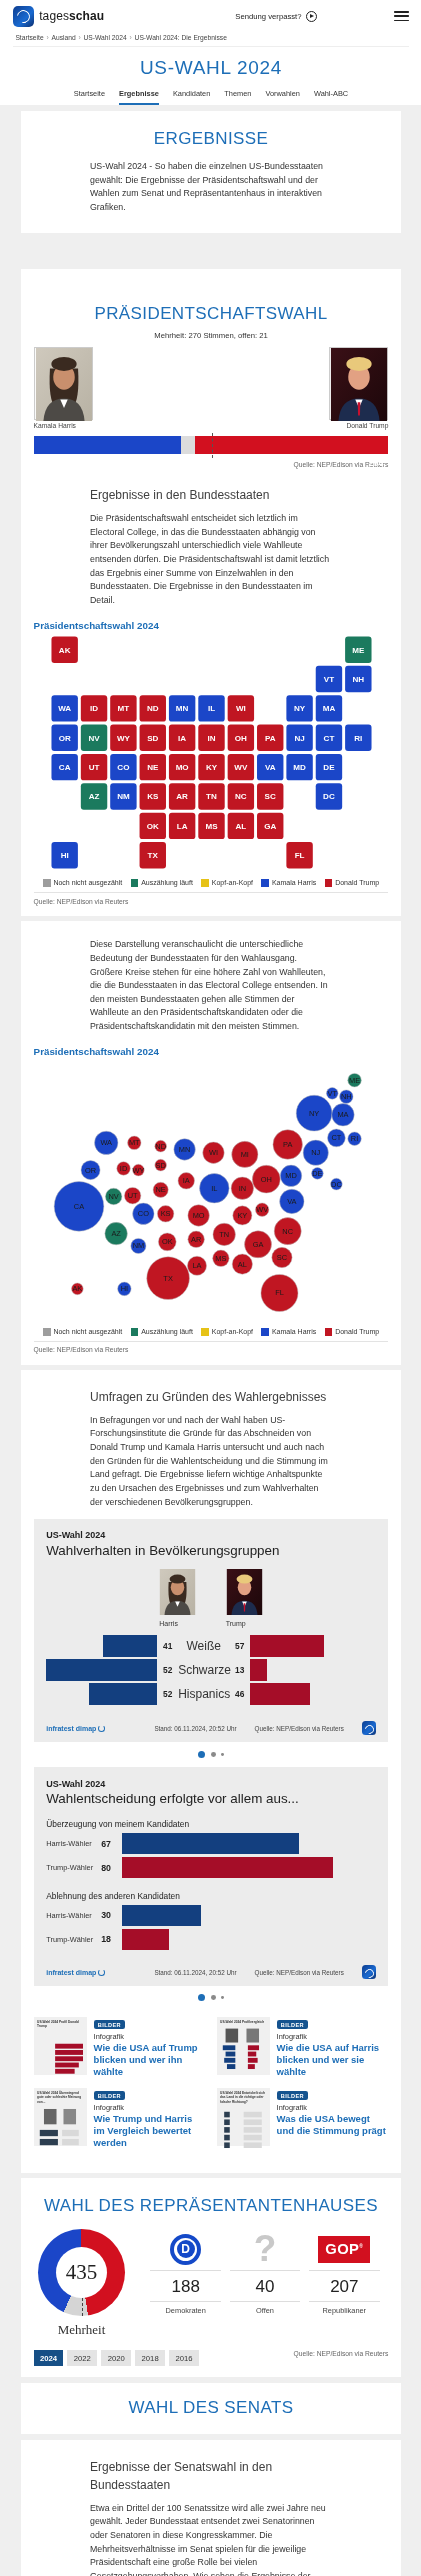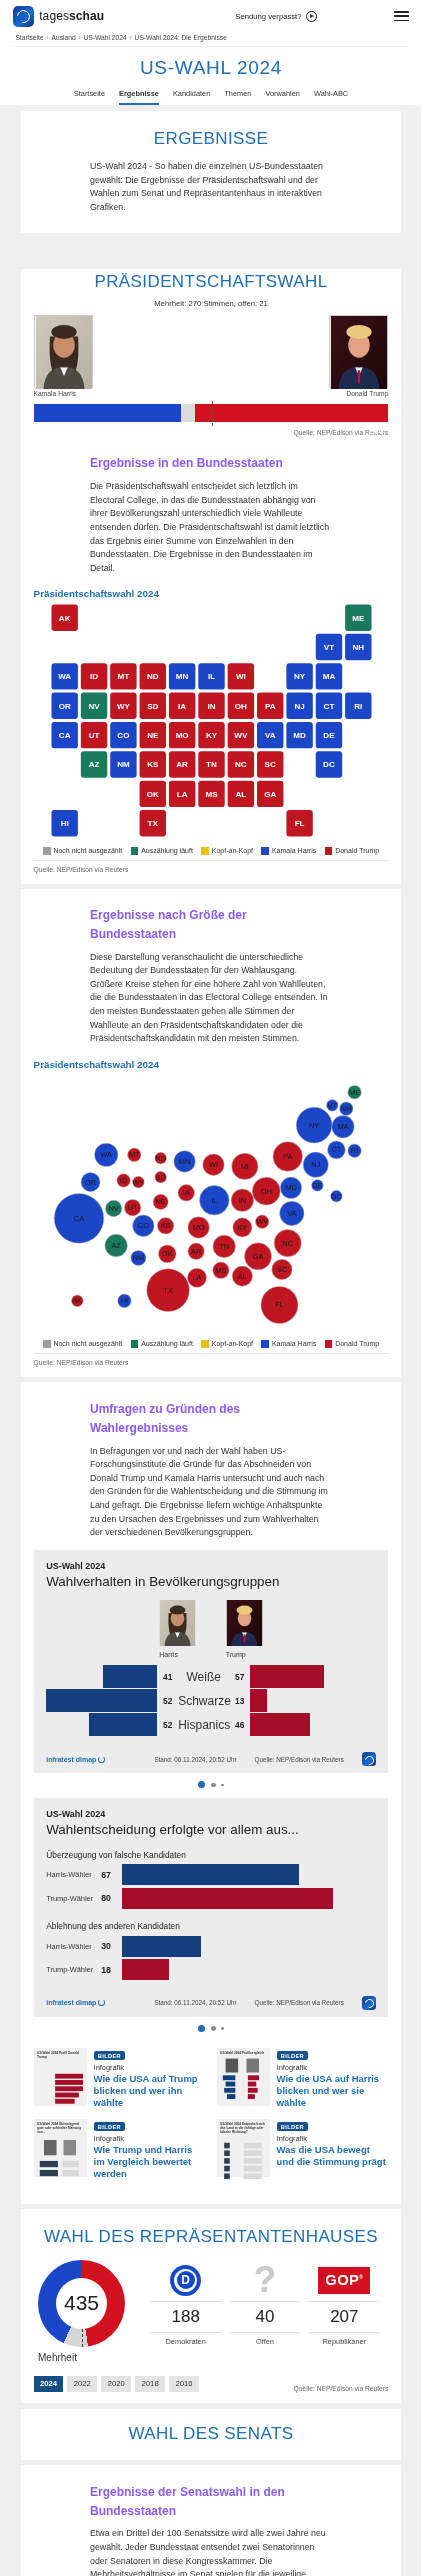--- a/index.html
+++ b/index.html
@@ -28,21 +28,21 @@
   .breadcrumb .sep { color:#999; margin:0 2.8px; }
   
   .hero { background:#fff; padding:9.8px 0 0 0; margin-bottom:5.6px; }
   .hero-title { text-align:center; color:#1d6eb7; font-size:19px; font-weight:400; letter-spacing:0.7px; }
   .tabs { display:flex; justify-content:center; gap:14px; margin-top:9.8px; padding-bottom:0; }
   .tab { font-size:7.4px; color:#333; padding-bottom:5.6px; cursor:pointer; border-bottom:2.1px solid transparent; }
   .tab.active { font-weight:700; border-bottom-color:#1d6eb7; }
   
   .section-title { text-align:center; color:#1d6eb7; font-size:17px; font-weight:400; letter-spacing:0.4px; }
   .text-col { width:242px; margin:0 auto; font-size:8.8px; line-height:1.55; color:#333; }
-  .sub-heading { color:#8b5cf6; font-size:12px; font-weight:700; margin-bottom:7px; }
+  .sub-heading { color:#404040; font-size:12px; font-weight:400; margin-bottom:7px; }
   .chart-label { color:#1d6eb7; font-size:9.8px; font-weight:700; margin:12.6px 0 4.2px 0; }
   .source { font-size:6.7px; color:#666; }
   .divider { border-top:0.7px solid #e3e3e3; margin:5.6px 0 4.2px 0; }
   
   .pres-sub { text-align:center; font-size:7.7px; color:#333; margin-top:7px; }
   .pres-row { display:flex; justify-content:space-between; padding:7px 12.6px 0 12.6px; }
   .cand { width:59px; }
   .cand .photo { width:59px; height:73px; border:0.7px solid #ccc; display:block; }
   .cand .cap { font-size:6.7px; color:#444; margin-top:2.8px; }
   .cand.right .cap { text-align:right; }
@@ -96,39 +96,39 @@
   .teaser-grid { display:grid; grid-template-columns:1fr 1fr; gap:9.8px 11.2px; padding:12.6px; }
   .teaser { display:flex; gap:7px; cursor:pointer; }
   .thumb { width:53px; height:58px; background:#f0f0f0; flex:none; padding:3.5px; }
   .thumb .tcap { font-size:3.2px; color:#333; font-weight:700; line-height:1.3; margin-bottom:2.1px; }
   .badge { display:inline-block; background:#15538f; color:#fff; font-size:5.6px; font-weight:700;
     padding:1.4px 4.2px; border-radius:2.1px; letter-spacing:0.4px; }
   .teaser .kick { font-size:7.4px; color:#333; margin:2.8px 0 1.4px 0; }
   .teaser .ttl { font-size:9.5px; font-weight:700; color:#1d6eb7; line-height:1.25; }
   
   .house-row { display:flex; align-items:flex-start; padding:12.6px 17px 0 17px; gap:21px; }
-  .donut-box { text-align:left; }
+  .donut-box { text-align:center;font-family:Liberation Serif, serif; }
   .donut { width:87px; height:87px; border-radius:50%; position:relative; margin:0 auto; }
   .donut-hole { position:absolute; left:18px; top:18px; width:51px; height:51px; border-radius:50%;
     background:#fff; display:flex; align-items:center; justify-content:center; font-size:21px; color:#222; }
   .donut-tick { position:absolute; left:50%; bottom:0; height:18px; border-left:1.4px dashed #444; }
-  .donut-cap { font-size:10px; color:#333; margin-top:5.6px; }
+  .donut-cap { font-size:13px; color:#333; margin-top:5.6px; }
   .party-cols { display:flex; flex:1; }
   .party-col { flex:1; text-align:center; padding:0 4.2px; }
   .party-icon { height:41px; display:flex; align-items:center; justify-content:center; }
   .party-num { border-top:0.7px solid #ddd; font-size:17px; color:#222; padding:5.6px 0 4.2px 0; }
   .party-name { border-top:0.7px solid #ddd; font-size:7.4px; color:#444; padding:4.2px 0; }
   .dem-logo { width:31px; height:31px; border:4.2px solid #1449c8; border-radius:50%;
     display:flex; align-items:center; justify-content:center; }
   .dem-logo i { width:18px; height:18px; background:#1449c8; border-radius:50%; color:#fff;
     font-style:normal; font-weight:700; font-size:12px; line-height:18px; }
   .q-mark { font-size:37px; font-weight:700; color:#c9c9c9; }
   .gop-logo { background:#d2101f; color:#fff; font-weight:700; font-size:14.8px; padding:5.6px 7px; letter-spacing:0.4px; }
   .gop-logo sup { font-size:4.9px; }
-  .years-row { display:flex; align-items:flex-end; padding:12.6px 12.6px 11.2px 12.6px; }
+  .years-row { display:flex; align-items:flex-start; padding:12.6px 12.6px 11.2px 12.6px; }
   .year-btn { font-size:7.7px; padding:3.5px 6.3px; background:#e4e4e4; color:#333; margin-right:4.2px; cursor:pointer; }
   .year-btn.active { background:#164f86; color:#fff; font-weight:700; }
   .years-row .source { margin-left:auto; }
   svg text { font-family:"Liberation Sans", sans-serif; }
   .pad-b { padding-bottom:11.2px; }
 </style>
 </head>
 <body>
 
 <div class="page">
@@ -162,21 +162,21 @@
         <div class="tab">Vorwahlen</div>
         <div class="tab">Wahl-ABC</div>
       </nav>
   </section>
 
   <section class="card" style="padding:18px 0 18px 0;">
     <h2 class="section-title">ERGEBNISSE</h2>
     <p class="text-col" style="margin-top:11.2px;">US-Wahl 2024 - So haben die einzelnen US-Bundesstaaten gewählt: Die Ergebnisse der Präsidentschaftswahl und der Wahlen zum Senat und Repräsentantenhaus in interaktiven Grafiken.</p>
   </section>
 
-  <section class="card pad-b" style="padding-top:3px;margin-top:36px;">
+  <section class="card pad-b" style="padding-top:35px;margin-top:36px;">
     <h2 class="section-title">PRÄSIDENTSCHAFTSWAHL</h2>
     <div class="pres-sub">Mehrheit: 270 Stimmen, offen: 21</div>
 
     <div class="pres-row">
       <div class="cand">
         <span class="photo" id="photo-harris"><svg width="58" height="73" viewBox="0 0 60 78" xmlns="http://www.w3.org/2000/svg">
    <defs>
                 <linearGradient id="gharris82" x1="0" y1="0" x2="1" y2="1">
      <stop offset="0" stop-color="#cfc9bd"></stop>
                   <stop offset="1" stop-color="#b8b2a4"></stop>
@@ -355,21 +355,20 @@
           </span>
         </div>
       <div class="divider"></div>
       <div class="source">Quelle: NEP/Edison via Reuters</div>
     </div>
   </section>
 
   <section class="card pad-b" style="padding-top:17px;">
     <div style="padding:0 12.6px;">
       <div class="text-col">
-        <h3 class="sub-heading">Ergebnisse nach Größe der Bundesstaaten</h3>
         <p>Diese Darstellung veranschaulicht die unterschiedliche Bedeutung der Bundesstaaten für den Wahlausgang. Größere Kreise stehen für eine höhere Zahl von Wahlleuten, die die Bundesstaaten in das Electoral College entsenden. In den meisten Bundesstaaten gehen alle Stimmen der Wahlleute an den Präsidentschaftskandidaten oder die Präsidentschaftskandidatin mit den meisten Stimmen.</p>
       </div>
       <div class="chart-label">Präsidentschaftswahl 2024</div>
       <div class="map-wrap" id="bubble-wrap"><svg viewBox="0 0 400 312" width="330">
             <circle cx="374" cy="22" r="8.2" fill="#1b7a5e" stroke="#bbb" stroke-width="0.6"></circle>
             <text x="374" y="25" text-anchor="middle" font-size="9" fill="#1a1a1a">ME</text>
             <circle cx="347" cy="38" r="7.1" fill="#1b46c8" stroke="#bbb" stroke-width="0.6"></circle>
             <text x="347" y="41" text-anchor="middle" font-size="9" fill="#1a1a1a">VT</text>
             <circle cx="364" cy="42" r="8.2" fill="#1b46c8" stroke="#bbb" stroke-width="0.6"></circle>
             <text x="364" y="45" text-anchor="middle" font-size="9" fill="#1a1a1a">NH</text>
@@ -588,21 +587,21 @@
     <div class="dots">
       <span class="dot d1"></span>
       <span class="dot d2"></span>
       <span class="dot d3"></span>
     </div>
 
     <div class="info-card">
       <div class="kicker">US-Wahl 2024</div>
       <div class="info-title">Wahlentscheidung erfolgte vor allem aus...</div>
       <div id="decision-groups">
-          <div class="grp-label">Überzeugung von falsche Kandidaten</div>
+          <div class="grp-label">Überzeugung von meinem Kandidaten</div>
           <div class="dec-row">
             <div class="dec-lab">Harris-Wähler</div>
             <div class="dec-num">67</div>
             <div class="dec-bar" style="width: 177px; background: rgb(19, 63, 127);"></div>
           </div>
           <div class="dec-row">
             <div class="dec-lab">Trump-Wähler</div>
             <div class="dec-num">80</div>
             <div class="dec-bar" style="width: 211px; background: rgb(165, 13, 40);"></div>
           </div>

